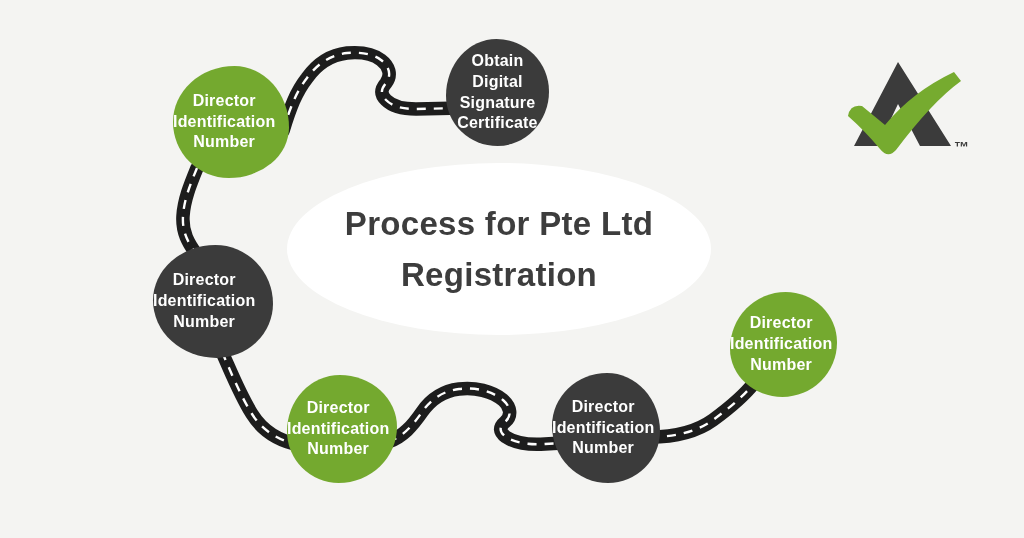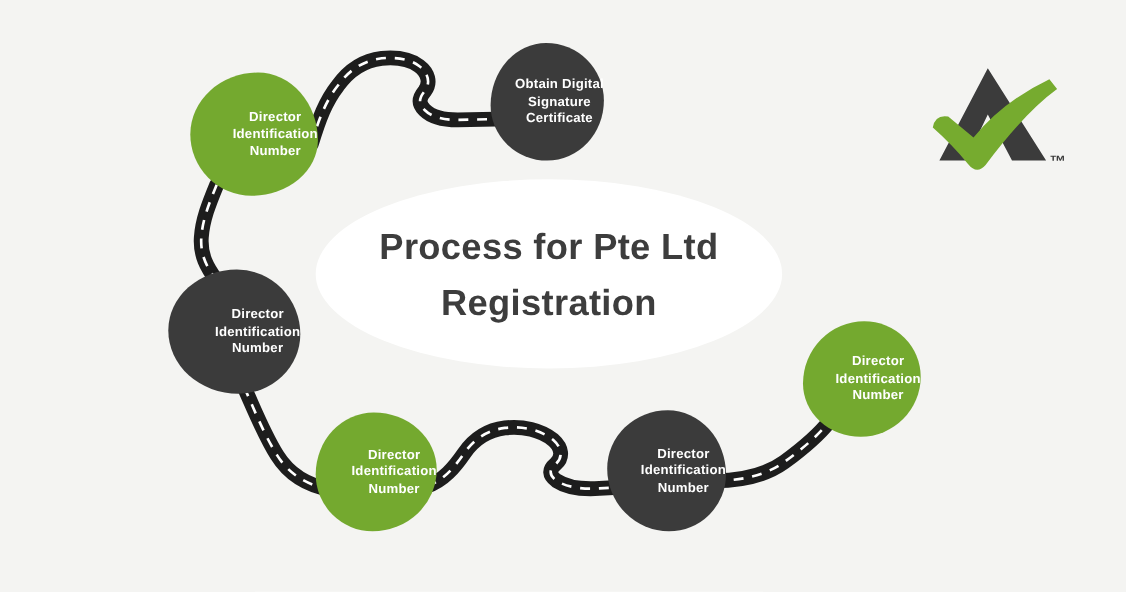--- a/index.html
+++ b/index.html
@@ -55,25 +55,25 @@
     stroke-width: 2.4;
     stroke-dasharray: 9 8;
     stroke-linecap: butt;
   }
 
   
   .node {
     position: absolute;
     display: flex;
     align-items: center;
-    justify-content: flex-end;
+    justify-content: flex-start;
     text-align: center;
     color: #ffffff;
     font-weight: 700;
-    font-size: 12px;
+    font-size: 16px;
     line-height: 1.3;
     white-space: pre-line;
     letter-spacing: 0.2px;
     z-index: 3;
   }
   .node.green { background: #74a92f; }
   .node.dark  { background: #3b3b3b; }
 
   .n1 { left: 173px; top: 66px;  width: 116px; height: 112px;
         border-radius: 53% 47% 52% 48% / 50% 55% 45% 50%; }

